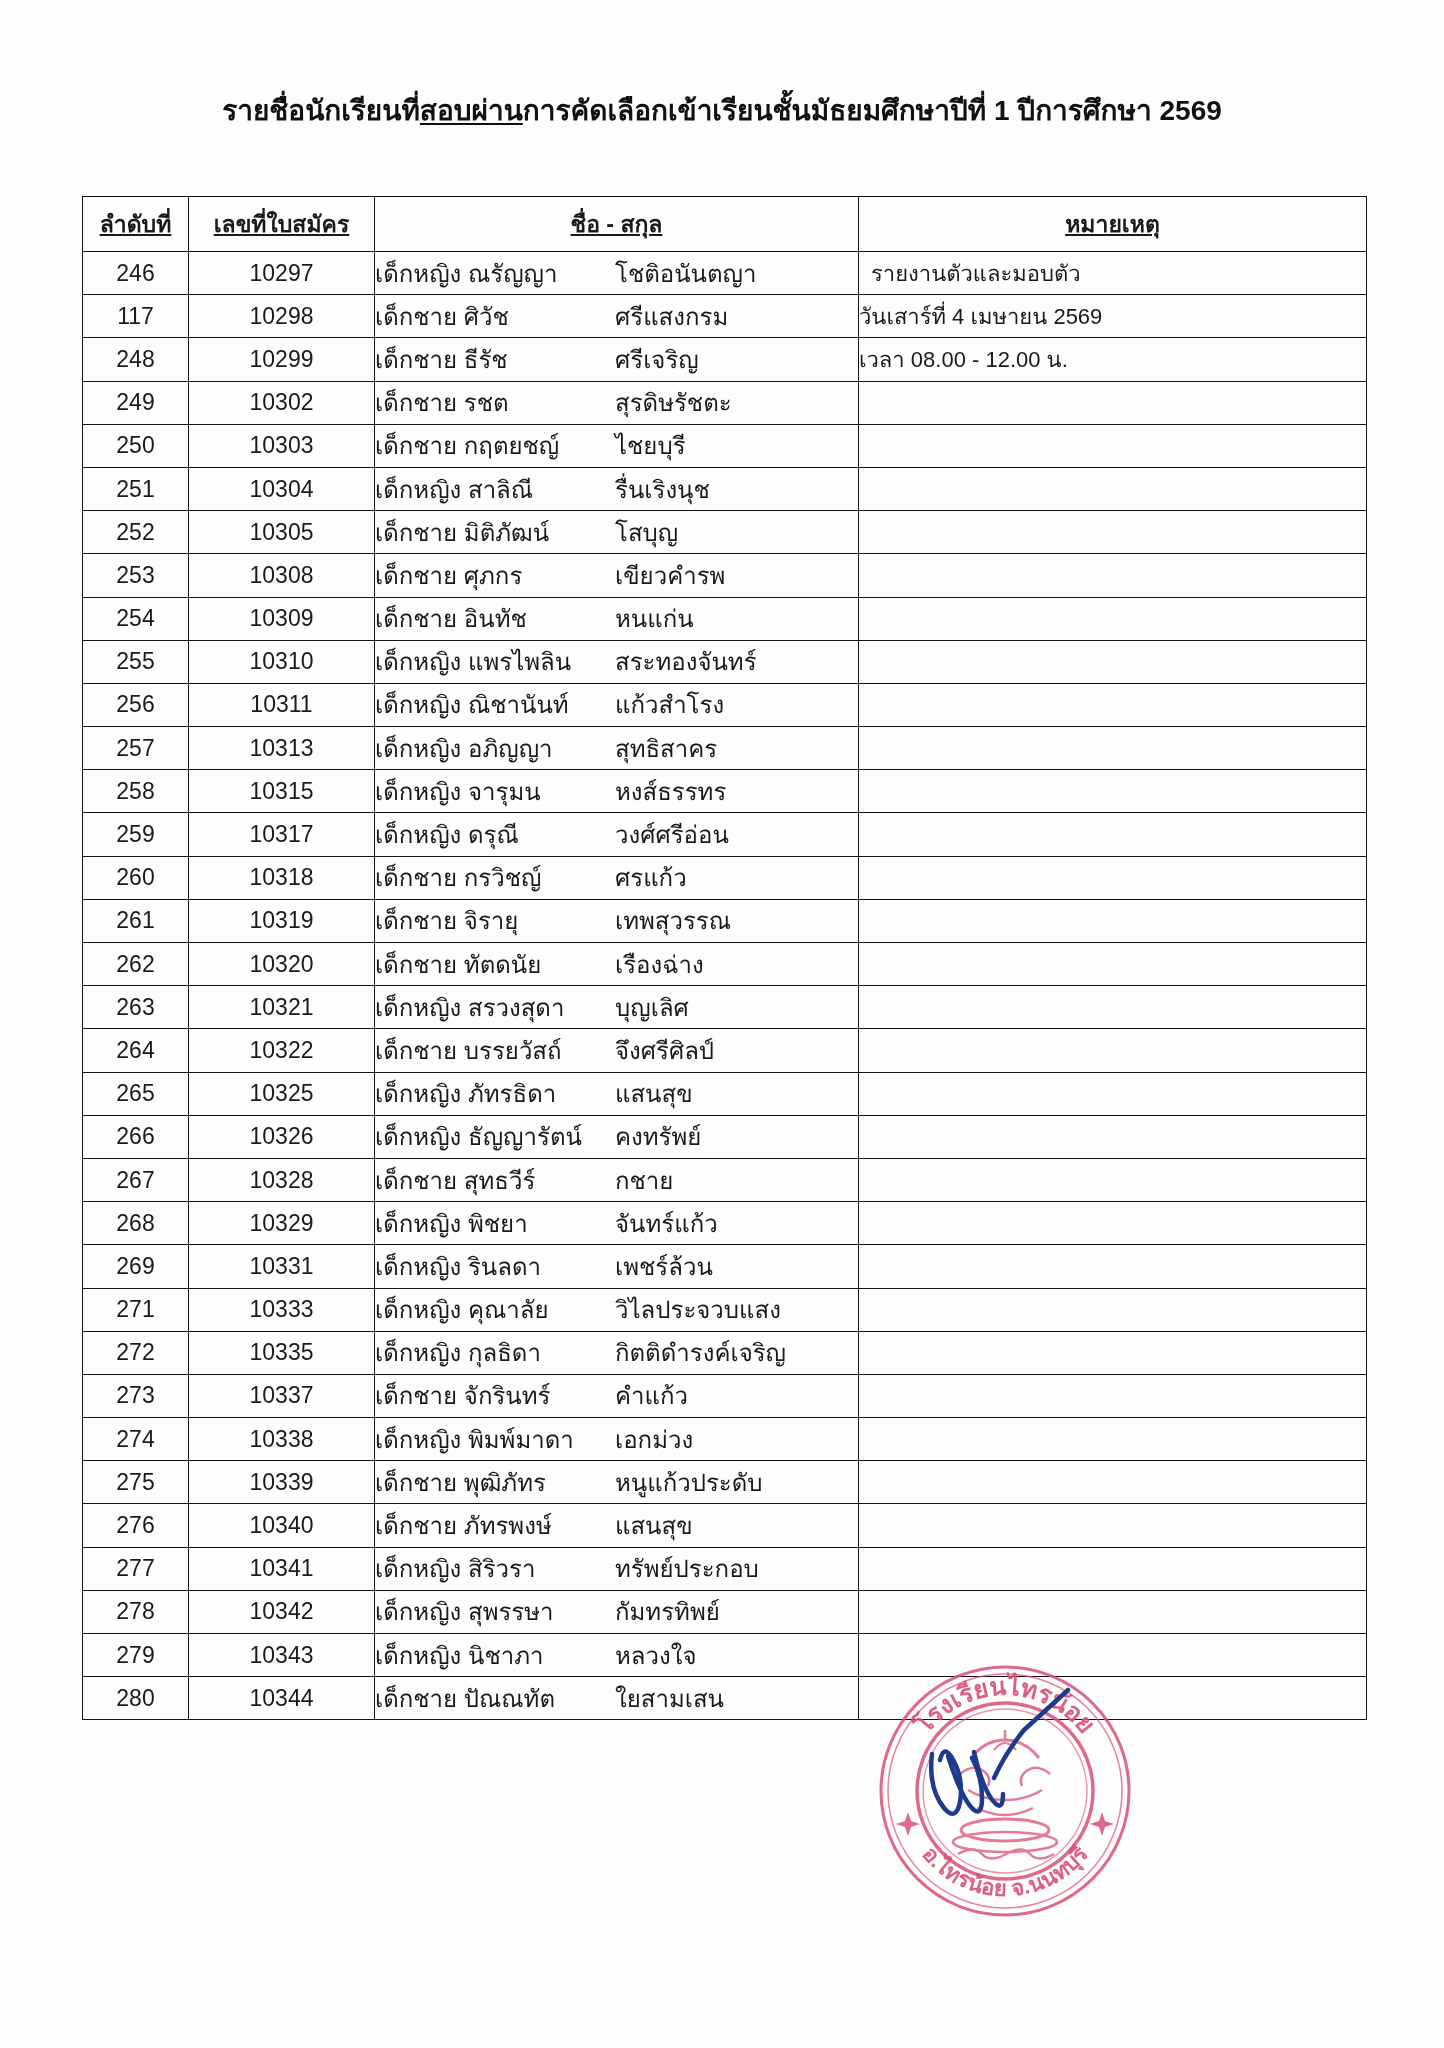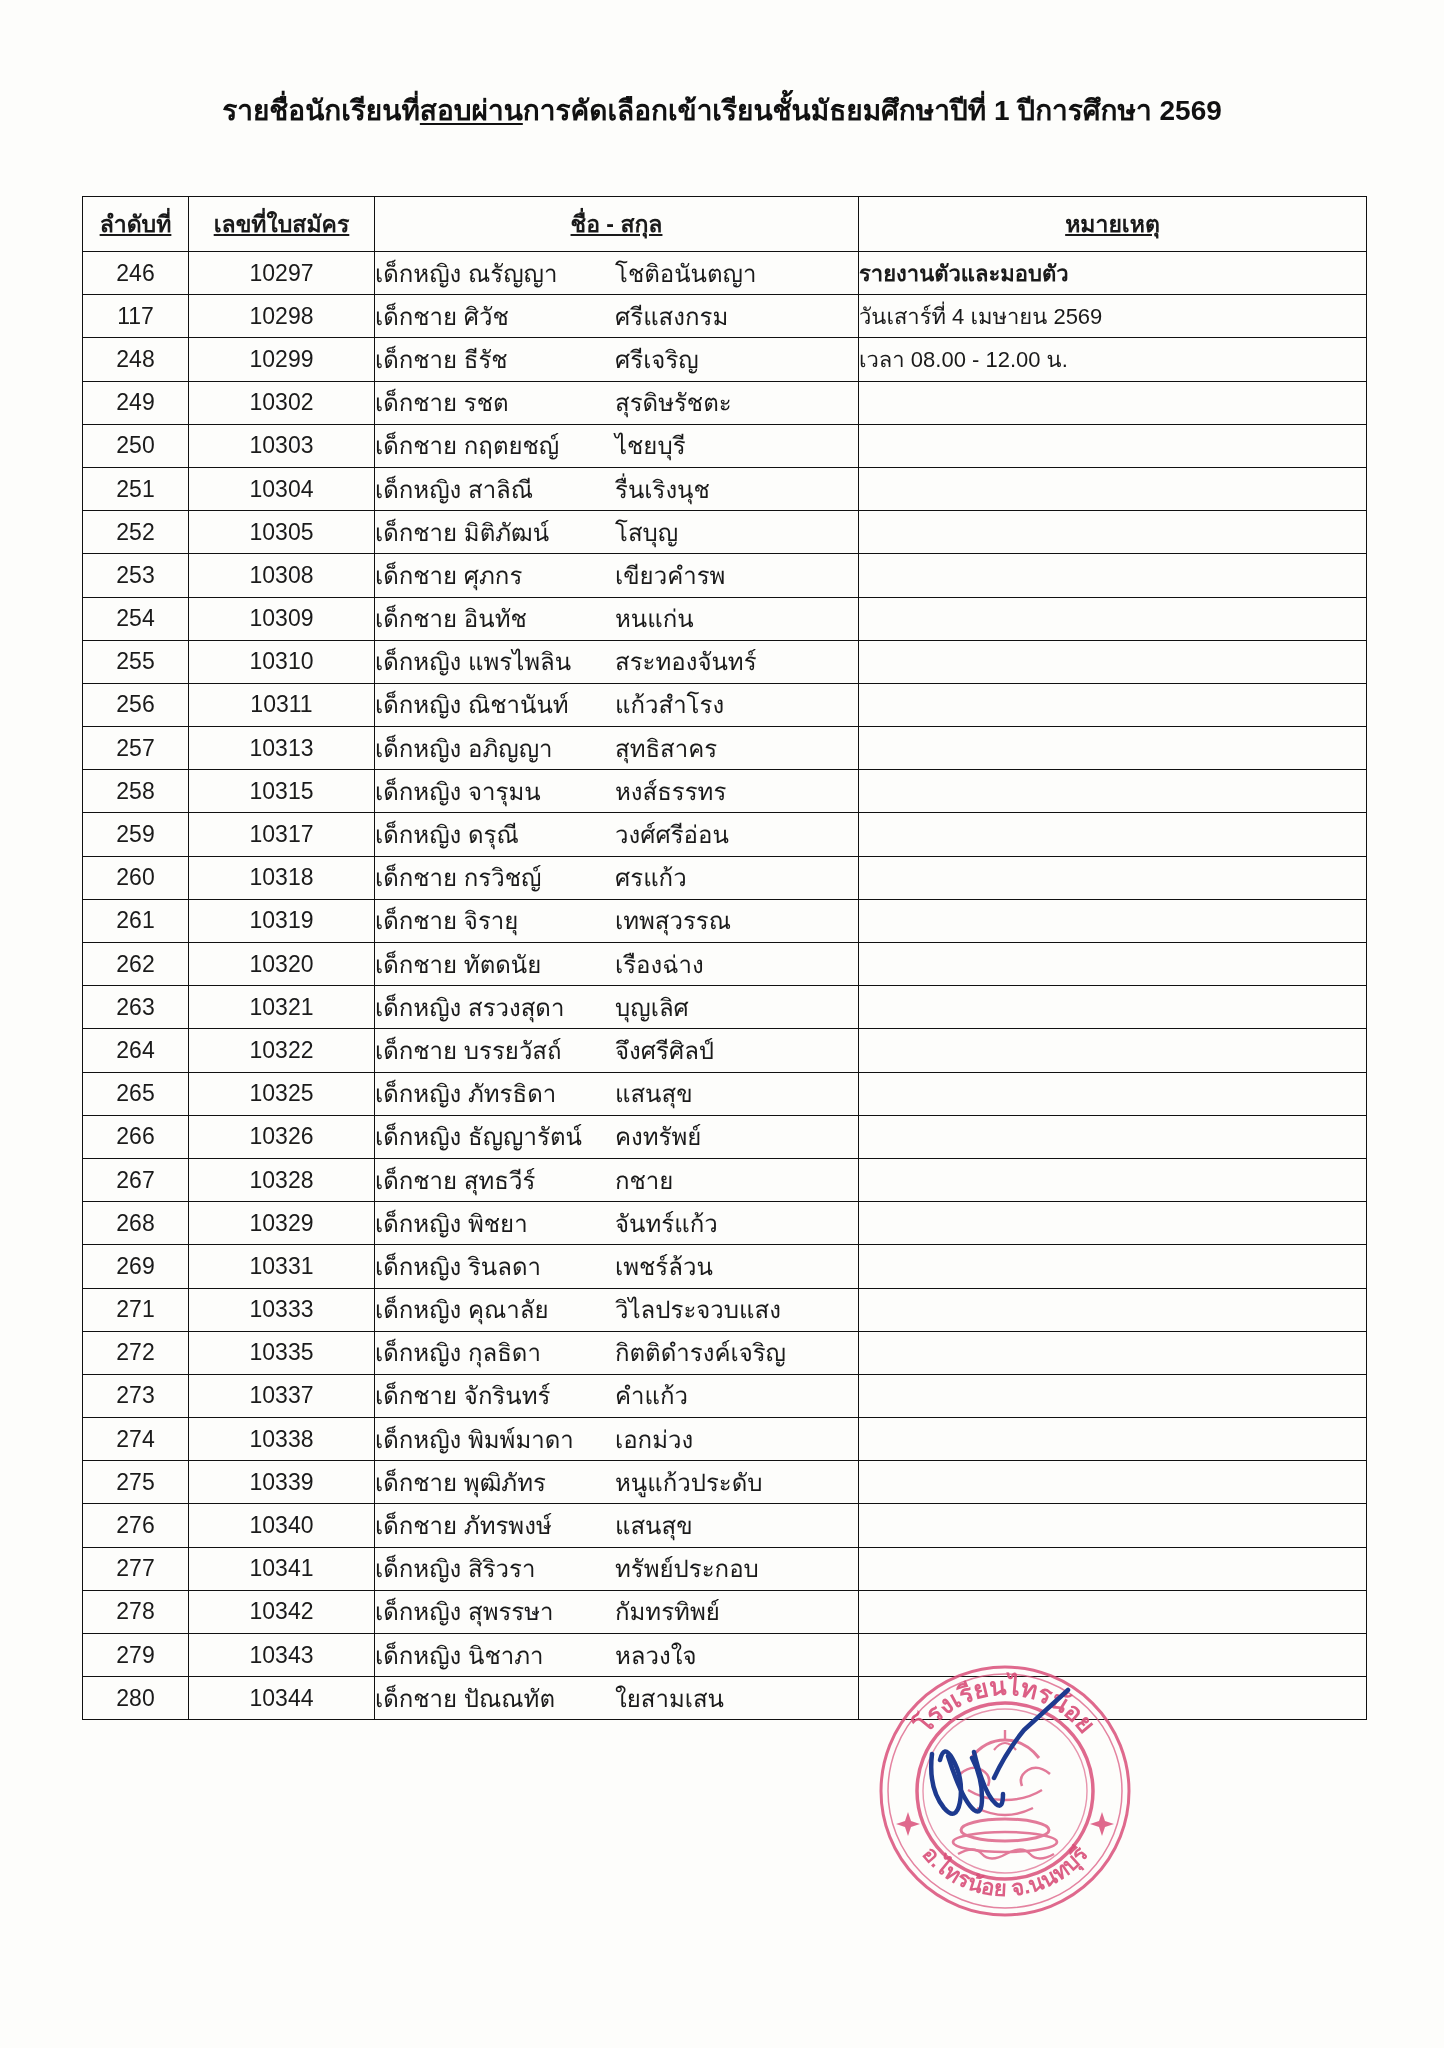--- a/index.html
+++ b/index.html
@@ -98,21 +98,22 @@
   .surname {
     display: inline-block;
     white-space: nowrap;
   }
   td.note {
     padding-left: 12px;
     font-size: 22px;
     white-space: nowrap;
   }
   td.note.bold {
-    font-weight: bold;
+    font-weight: normal;
+    padding-left: 12px;
   }
 
   
   .seal {
     position: absolute;
     left: 876px;
     top: 1662px;
     width: 258px;
     height: 258px;
     pointer-events: none;

